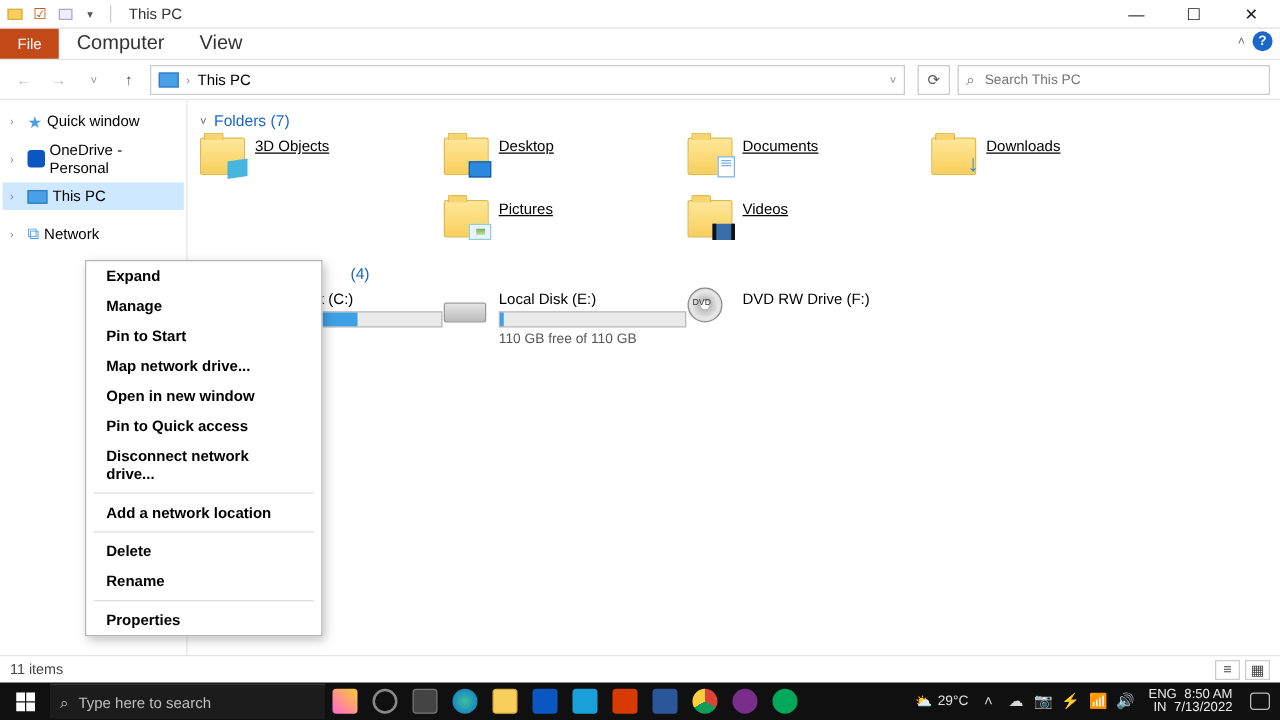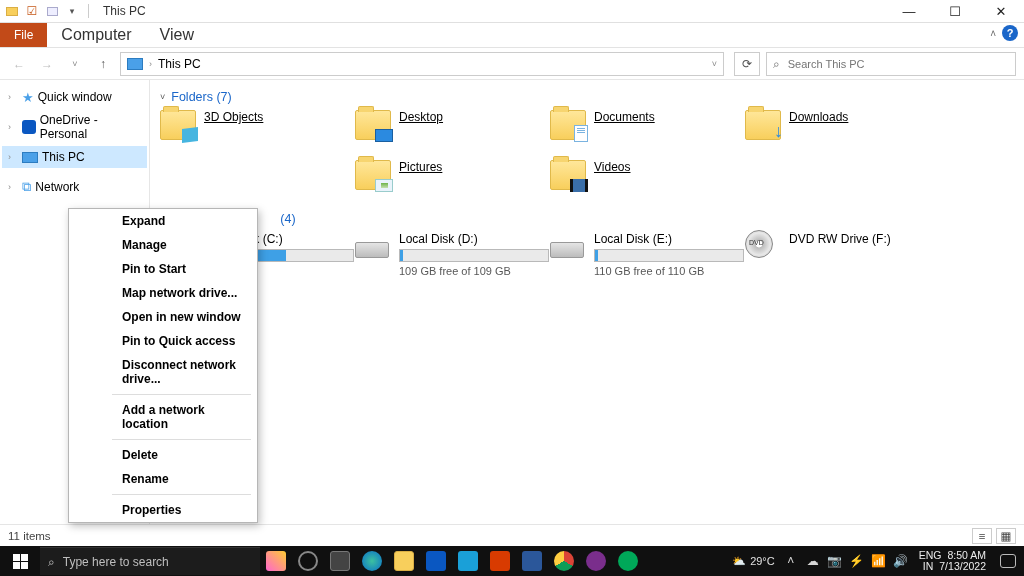--- a/index.html
+++ b/index.html
@@ -57,21 +57,21 @@
   .drv-icon{width:36px;height:26px;display:flex;align-items:flex-end;}
   .hdd{width:34px;height:16px;background:linear-gradient(#e5e5e5,#bcbcbc);border:1px solid #999;border-radius:2px;}
   .dvd{width:28px;height:28px;border-radius:50%;background:radial-gradient(circle,#fff 18%,#bbb 20%,#e8e8e8 60%,#bbb 100%);position:relative;border:1px solid #888;}
   .dvd::after{content:"DVD";position:absolute;top:8px;left:3px;font-size:7px;color:#333;}
   .drv-col{display:flex;flex-direction:column;gap:3px;}
   .drv-title{font-size:12px;}
   .bar{width:150px;height:13px;border:1px solid #b9b9b9;background:#eaeaea;}
   .bar .fill{height:100%;background:#3ea0e6;}
   .drv-sub{font-size:11px;color:#575757;}
   
-  .ctxmenu{position:absolute;left:68px;top:128px;width:190px;background:#fff;border:1px solid #b6b6b6;box-shadow:2px 3px 8px rgba(0,0,0,.25);font-size:12px; z-index:50;padding-left:37px;}
+  .ctxmenu{position:absolute;left:68px;top:128px;width:190px;background:#fff;border:1px solid #b6b6b6;box-shadow:2px 3px 8px rgba(0,0,0,.25);font-size:12px; z-index:50;}
   .ctxmenu .mi{padding:5px 10px;margin:0 6px;font-weight:bold;}
   .ctxmenu .bold{font-weight:600;}
   .ctxmenu hr{border:none;border-top:1px solid #ddd;margin:3px 6px;}
   
   .status{height:22px;border-top:1px solid #e5e5e5;display:flex;align-items:center;padding:0 8px;font-size:11.5px;color:#444;}
   .status .sp{flex:1;}
   .vbtn{width:20px;height:16px;border:1px solid #ccc;margin-left:4px;display:flex;align-items:center;justify-content:center;}
   
   .taskbar{height:30px;background:#101010;color:#fff;display:flex;align-items:center;padding:0;}
   .taskbar .start{width:40px;display:flex;align-items:center;justify-content:center;}
@@ -244,32 +244,20 @@
               <div class="fill" style="width: 55%;"></div>
             </div>
             <div class="drv-sub">78.1 GB</div>
           </div>
         </div>
         <div class="drv">
           <div class="drv-icon">
             <span class="hdd"></span>
           </div>
           <div class="drv-col">
-            <div class="drv-title">Local Disk (D:)</div>
-            <div class="bar">
-              <div class="fill" style="width: 2%;"></div>
-            </div>
-            <div class="drv-sub">109 GB free of 109 GB</div>
-          </div>
-        </div>
-        <div class="drv">
-          <div class="drv-icon">
-            <span class="hdd"></span>
-          </div>
-          <div class="drv-col">
             <div class="drv-title">Local Disk (E:)</div>
             <div class="bar">
               <div class="fill" style="width: 2%;"></div>
             </div>
             <div class="drv-sub">110 GB free of 110 GB</div>
           </div>
         </div>
         <div class="drv">
           <div class="drv-icon">
             <span class="dvd"></span>

